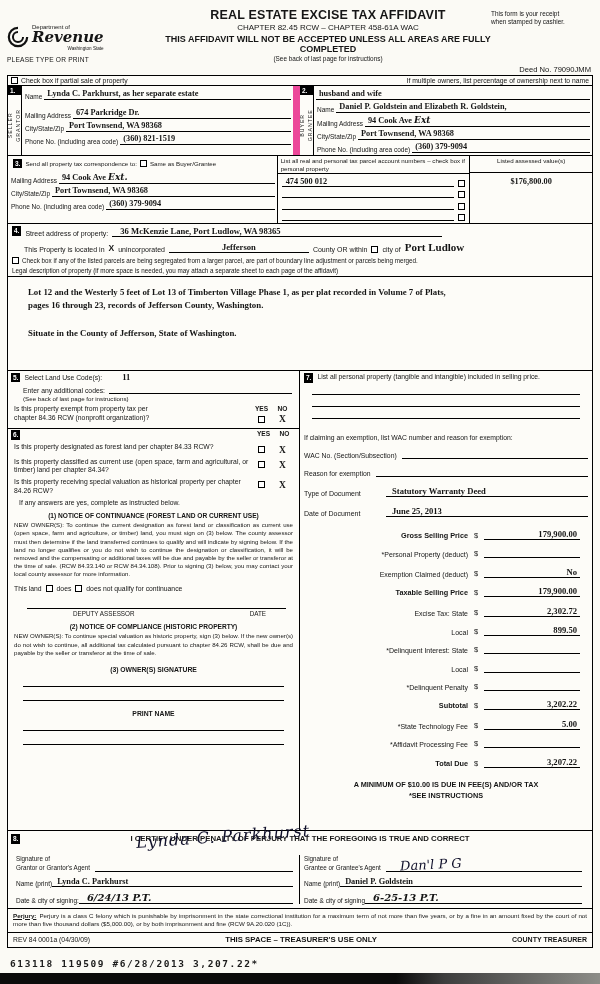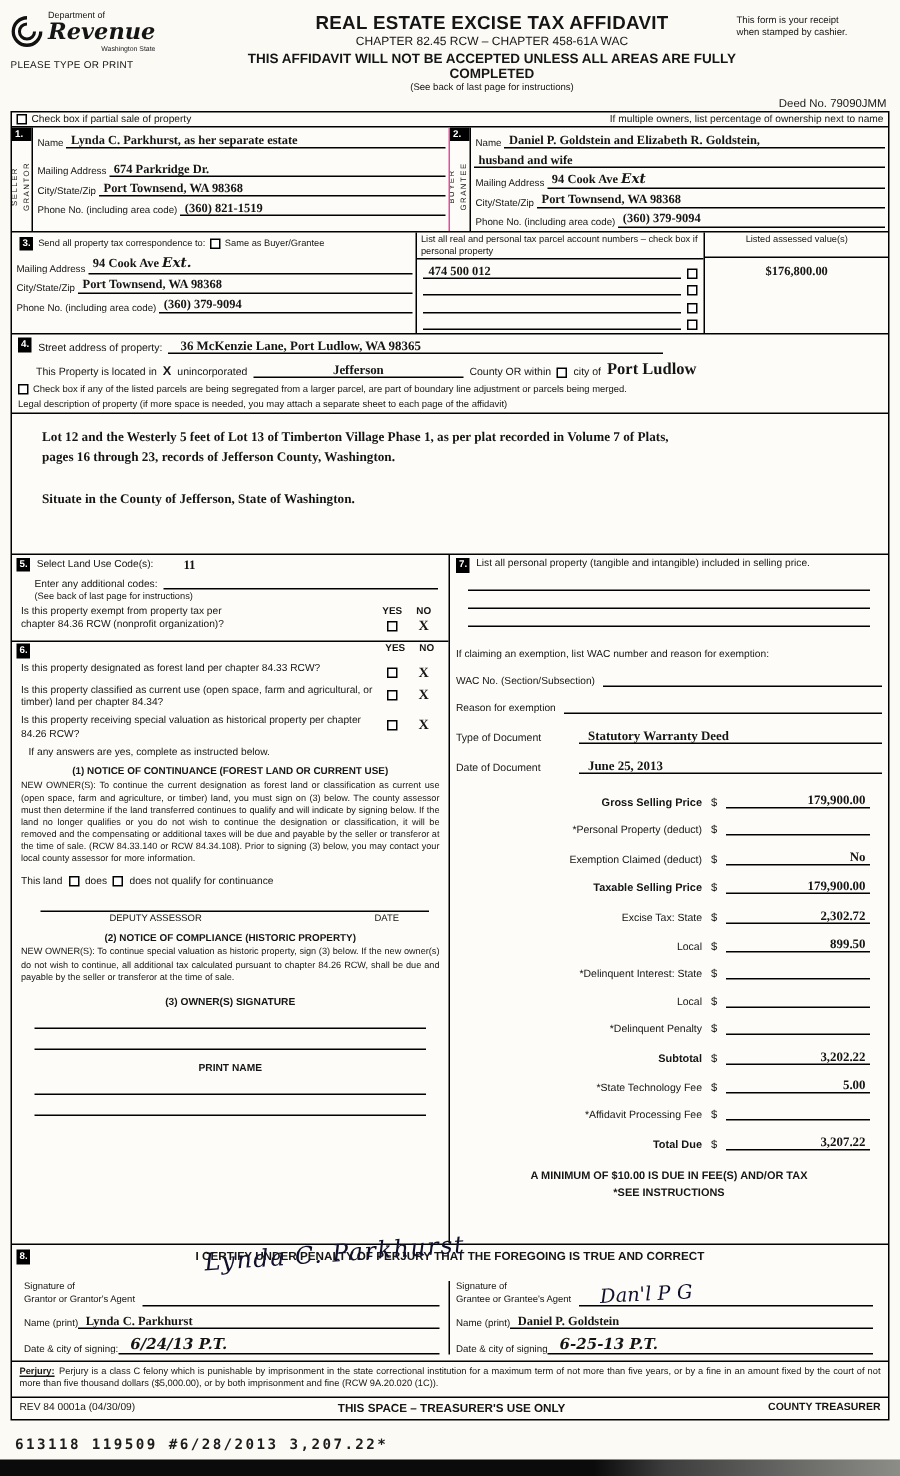--- a/index.html
+++ b/index.html
@@ -9,21 +9,21 @@
     font-family:"Liberation Sans", sans-serif;
   }
   .page { position:absolute; left:0; right:0; top:0; height:974px; background:#fbfaf5; padding:8px 7px 0; }
   .black-bar { position:absolute; left:0; right:0; bottom:0; height:11px;
     background:linear-gradient(90deg,#0b0b0b 0,#0b0b0b 66%,#3d3d3d 74%,#8d8d88 100%); }
   .stamp { position:absolute; left:10px; bottom:15px; font-family:"DejaVu Sans Mono", monospace;
     font-size:9.5px; font-weight:bold; letter-spacing:1.6px; color:#1c1c1c; }
 
   
   .header { display:flex; align-items:flex-start; }
-  .logo-block { width:158px; }
+  .logo-block { width:158px;margin-top:16px; }
   .logo-row { display:flex; align-items:center; gap:3px; }
   .logo-text .dept { font-size:6px; display:block; }
   .logo-text .rev { font-family:"DejaVu Serif", serif; font-style:italic; font-weight:bold; font-size:15px; line-height:1.05; display:block; }
   .logo-text .state { font-size:4.6px; display:block; text-align:right; }
   .please-type { font-size:6.6px; margin-top:5px; letter-spacing:0.2px; }
   .title-block { flex:1; text-align:center; }
   .form-title { font-size:12.5px; font-weight:bold; letter-spacing:0.2px; }
   .form-chapter { font-size:8px; margin-top:1px; }
   .form-warning { font-size:9px; font-weight:bold; margin-top:2px; }
   .form-seeback { font-size:6.4px; margin-top:1px; }
@@ -32,21 +32,21 @@
 
   .form { border:1px solid #000; background:#fdfcf8; }
   .cb { display:inline-block; width:7px; height:7px; border:1px solid #000; background:#fff; flex:none; vertical-align:-1px; }
 
   .top-note { display:flex; justify-content:space-between; align-items:center; font-size:6.8px; padding:1px 3px; border-bottom:1px solid #000; }
   .top-note .lft { display:flex; align-items:center; gap:3px; }
 
   
   .parties { display:flex; border-bottom:1px solid #000; }
   .party { width:50%; display:flex; }
-  .party.seller { border-right:1px solid #ec4899; }
+  .party.seller { border-right:7px solid #ec4899; }
   .party-side { width:14px; border-right:1px solid #000; display:flex; flex-direction:column; }
   .badge { background:#000; color:#fff; font-size:6.5px; font-weight:bold; padding:1px 2px; line-height:1.1; display:inline-block; flex:none; }
   .vert { flex:1; display:flex; align-items:center; justify-content:center; overflow:hidden; }
   .vert-inner { transform:rotate(-90deg); font-size:5.2px; letter-spacing:1px; line-height:1.6; text-align:center; white-space:nowrap; }
   .party-fields { flex:1; display:flex; flex-direction:column; padding:1px 2px 2px; }
   .f-row { display:flex; align-items:flex-end; font-size:6.5px; margin-top:2.5px; }
   .f-row .lbl { white-space:nowrap; padding:0 2px 0 1px; }
   .fv { flex:1; border-bottom:1px solid #000; font-family:"Liberation Serif", serif; font-weight:bold; font-size:8.3px; line-height:1.15; padding:0 3px; min-height:9px; }
   .hand { font-family:"DejaVu Serif", serif; font-style:italic; font-weight:bold; font-size:9px; }
   .f-spacer { height:6px; }
@@ -232,25 +232,25 @@
           <span class="badge">2.</span>
           <div class="vert">
               <div class="vert-inner">
             <div>BUYER</div>
                 <div>GRANTEE</div>
           </div>
             </div>
         </div>
         <div class="party-fields">
           <div class="f-row">
+              <span class="fv">husband and wife</span>
+            </div>
+          <div class="f-row">
               <span class="lbl">Name</span>
             <span class="fv">Daniel P. Goldstein and Elizabeth R. Goldstein,</span>
-            </div>
-          <div class="f-row">
-              <span class="fv">husband and wife</span>
             </div>
           <div class="f-row">
               <span class="lbl">Mailing Address</span>
             <span class="fv"><span>94 Cook Ave</span> <span class="hand">Ext</span></span>
             </div>
           <div class="f-row">
               <span class="lbl">City/State/Zip</span>
             <span class="fv">Port Townsend, WA 98368</span>
             </div>
           <div class="f-row">

